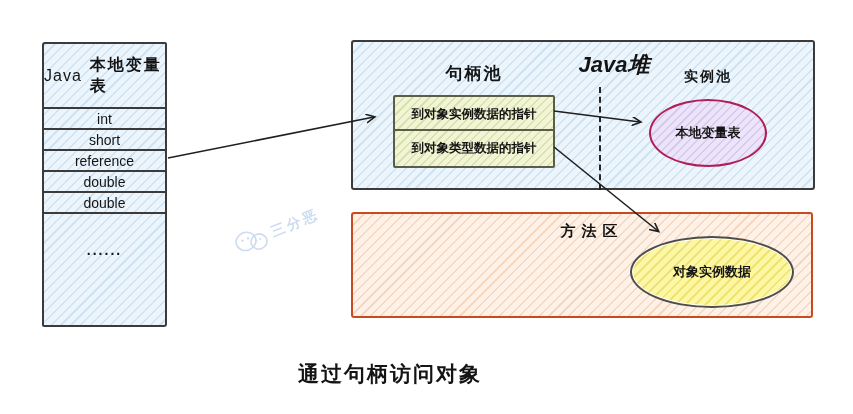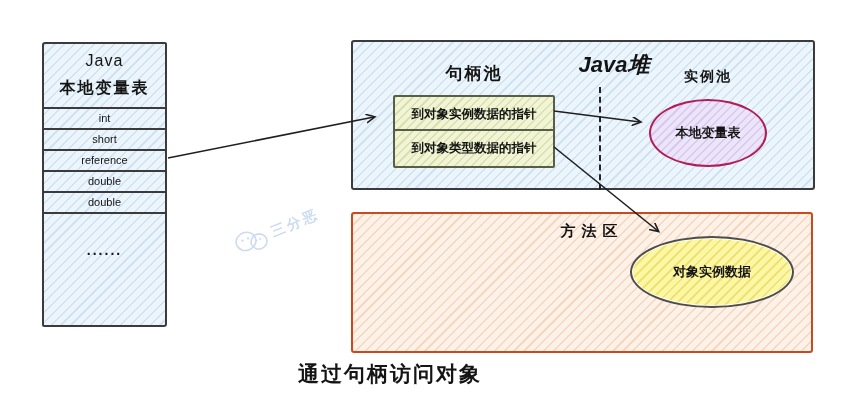--- a/index.html
+++ b/index.html
@@ -17,25 +17,25 @@
   .hatch-blue{background:var(--box-blue-fill) repeating-linear-gradient(135deg,var(--box-blue-hatch) 0 1.5px,transparent 1.5px 7px);}
   .hatch-green{background:var(--handle-fill) repeating-linear-gradient(135deg,var(--handle-hatch) 0 1.5px,transparent 1.5px 6px);}
   .hatch-purple{background:var(--instance-ellipse-fill) repeating-linear-gradient(135deg,var(--instance-ellipse-hatch) 0 1.5px,transparent 1.5px 6px);}
   .hatch-yellow{background:var(--type-ellipse-fill) repeating-linear-gradient(135deg,var(--type-ellipse-hatch) 0 2px,transparent 2px 7px);}
   .hatch-orange{background:var(--method-fill) repeating-linear-gradient(135deg,var(--method-hatch) 0 1.5px,transparent 1.5px 7px);}
 
   
   .lvt{position:absolute;left:42px;top:42px;width:125px;height:285px;
        border:2px solid var(--box-border);border-radius:3px 2px 3px 2px;
        display:flex;flex-direction:column;}
-  .lvt-header{height:63px;display:flex;flex-direction:column;align-items:center;justify-content:center;gap:8px;}
+  .lvt-header{height:63px;display:flex;flex-direction:row;align-items:center;justify-content:center;gap:8px;}
   .lvt-title1{font-size:16px;letter-spacing:1px;}
   .lvt-title2{font-size:16px;font-weight:bold;letter-spacing:2px;}
   .lvt-row{height:21px;border-top:2px solid var(--box-border);
-           display:flex;align-items:center;justify-content:center;font-size:11px;line-height:1;}
+           display:flex;align-items:center;justify-content:center;font-size:14px;line-height:1;}
   .lvt-rest{flex:1;border-top:2px solid var(--box-border);text-align:center;
             padding-top:28px;font-weight:bold;letter-spacing:2px;font-size:14px;}
 
   
   .heap{position:absolute;left:351px;top:40px;width:464px;height:150px;
         border:2px solid var(--box-border);border-radius:3px;}
   .heap-title{position:absolute;left:196px;top:8px;width:130px;text-align:center;
               font-size:22px;font-weight:bold;font-style:italic;}
   .hp-label{position:absolute;left:40px;top:20px;width:162px;text-align:center;
             font-size:17px;font-weight:bold;letter-spacing:2px;}
@@ -52,21 +52,21 @@
 
   .ellipse{position:absolute;border-radius:50%;display:flex;align-items:center;justify-content:center;
            font-weight:bold;font-size:13px;white-space:nowrap;}
   .ellipse.inst{left:296px;top:57px;width:118px;height:68px;
                 border:2.5px solid var(--instance-ellipse-border);}
   .ellipse.type{left:277px;top:22px;width:164px;height:72px;
                 border:2.5px solid var(--type-ellipse-border);
                 box-shadow:0 0 0 1px #fff inset;}
 
   
-  .method{position:absolute;left:351px;top:212px;width:462px;height:141px;
+  .method{position:absolute;left:351px;top:212px;width:462px;height:106px;
           border:2px solid var(--method-border);border-radius:3px;}
   .ma-label{position:absolute;left:174px;top:8px;width:130px;text-align:center;
             font-size:15px;font-weight:bold;letter-spacing:6px;}
 
   
   svg.arrows{position:absolute;left:0;top:0;width:853px;height:414px;pointer-events:none;}
 
   
   .caption{position:absolute;left:285px;top:360px;width:210px;text-align:center;
            font-size:21px;font-weight:bold;letter-spacing:2px;}

